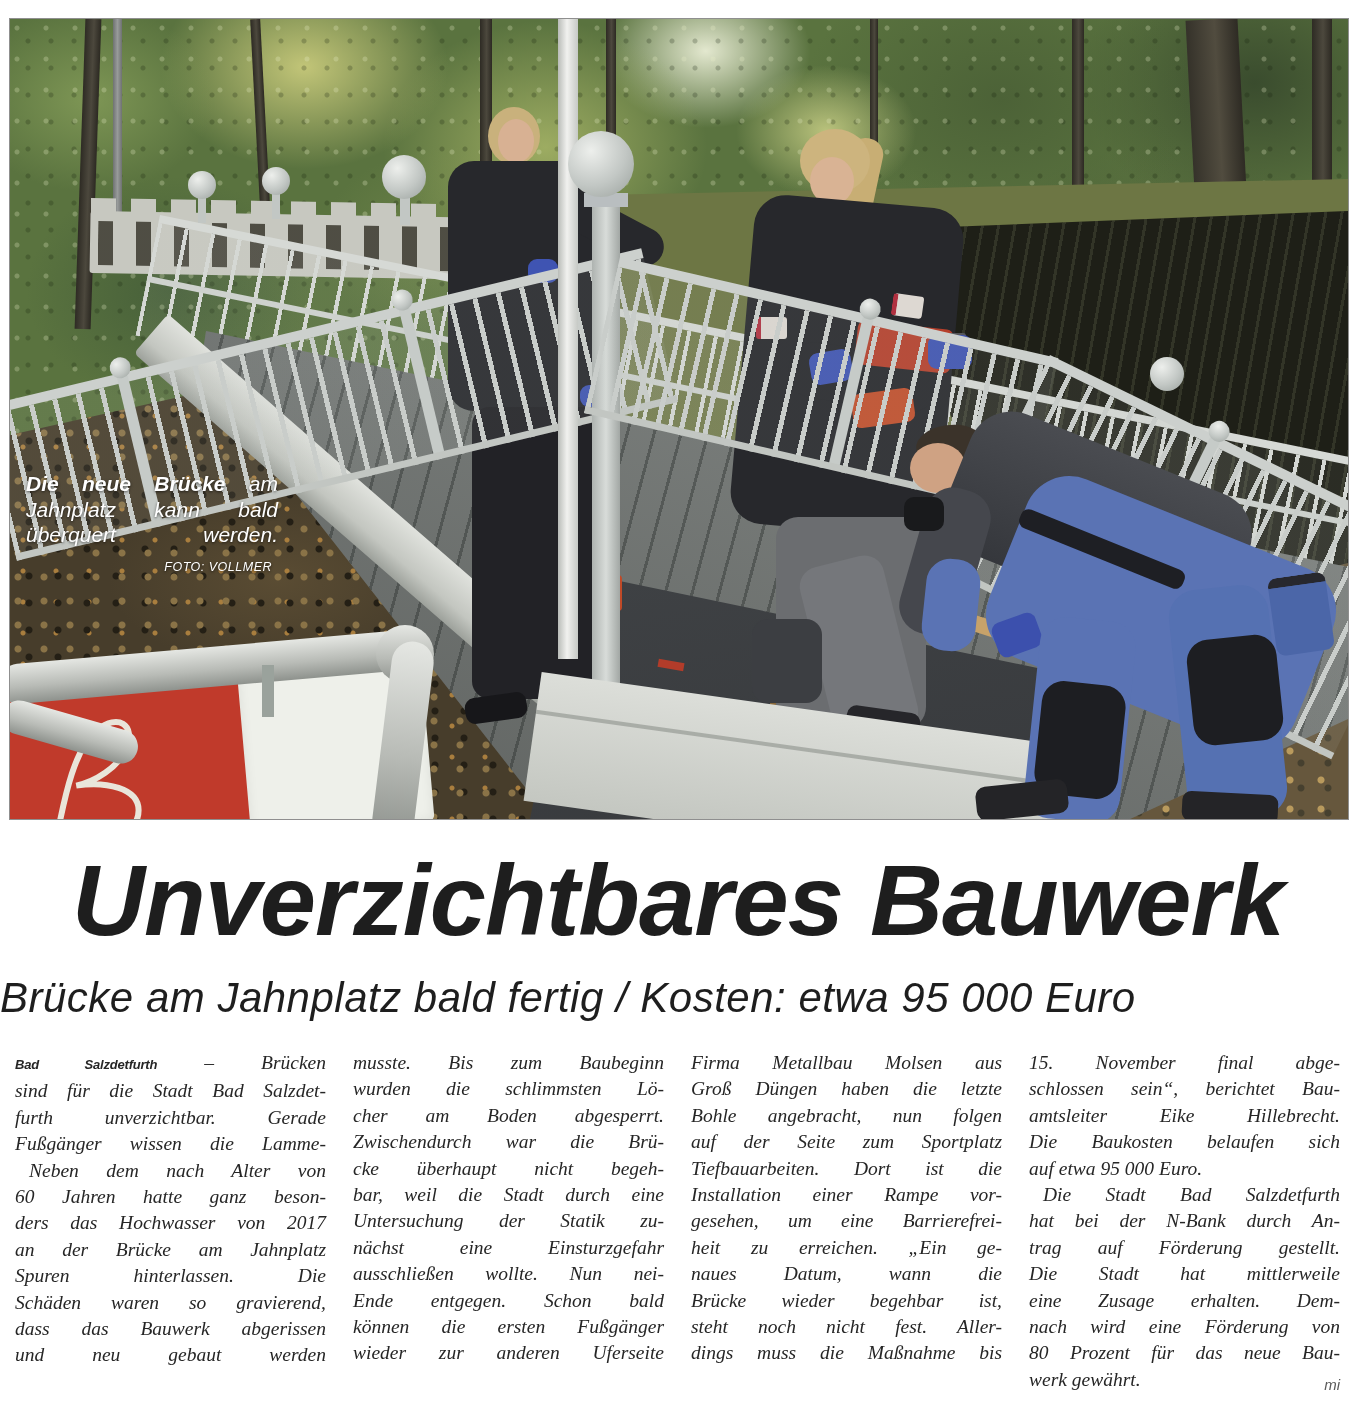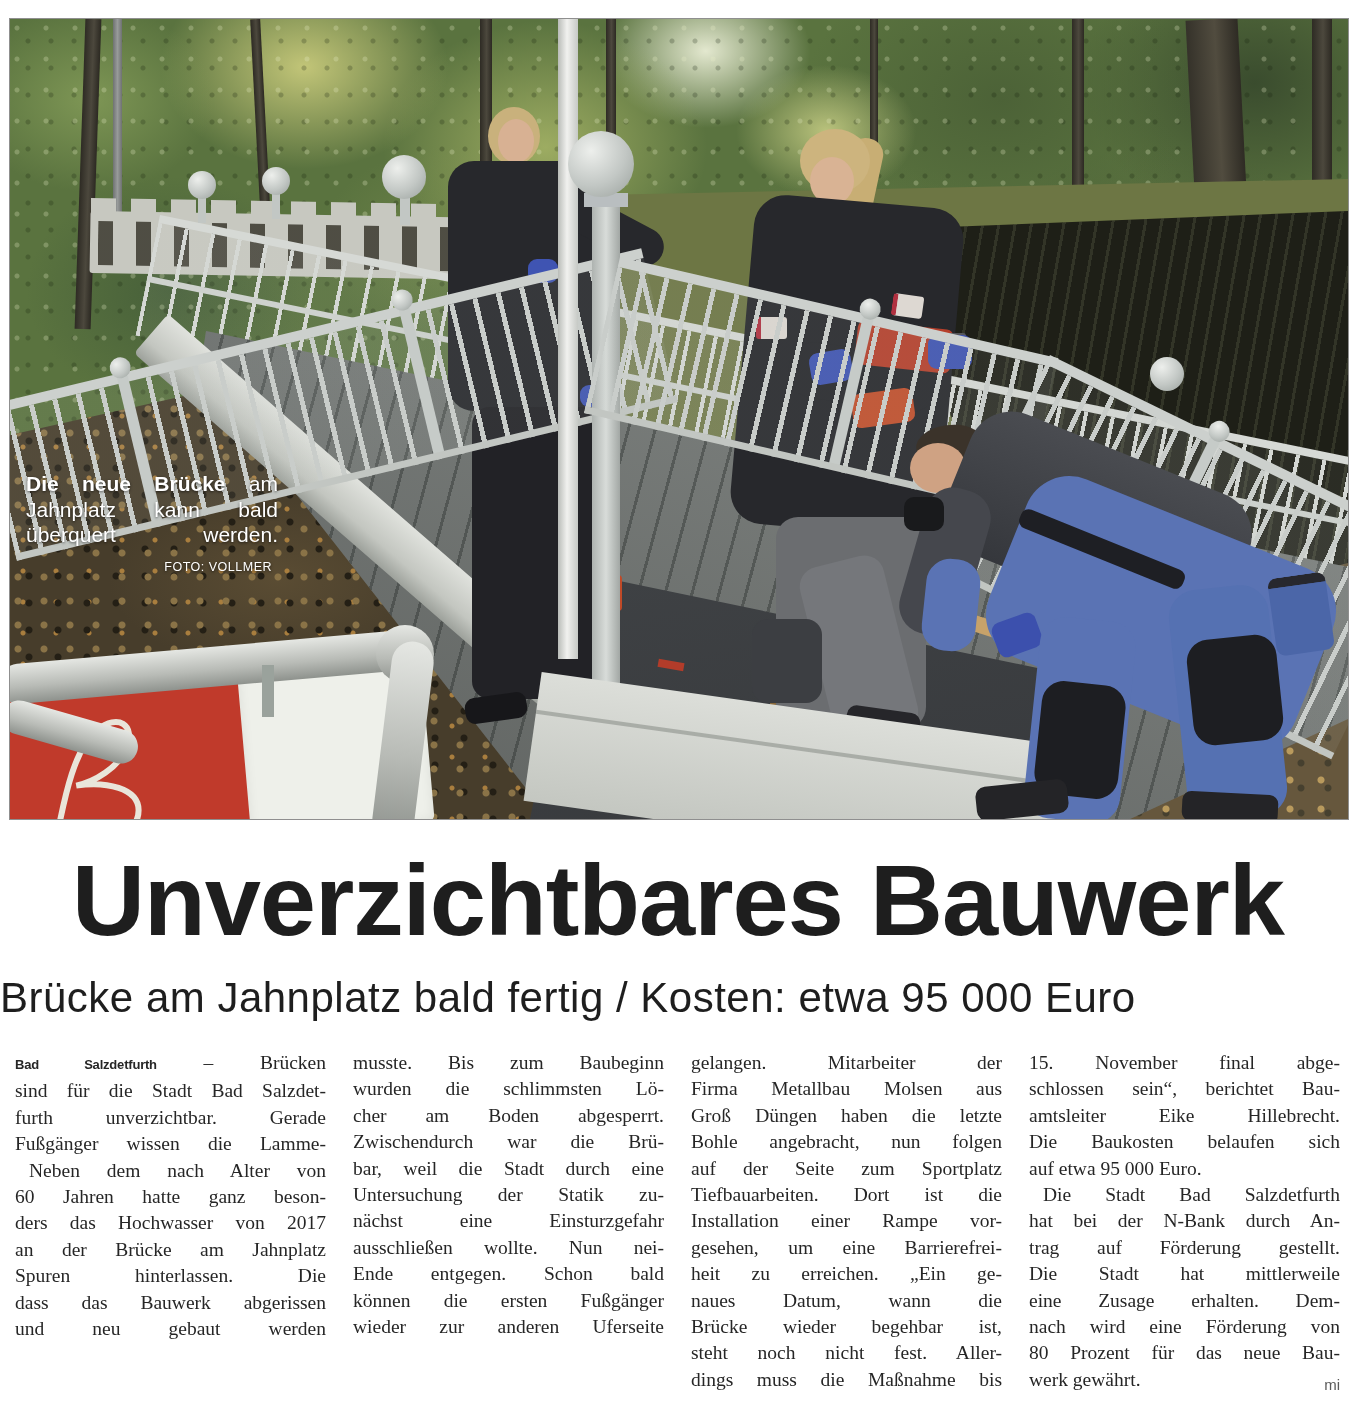--- a/index.html
+++ b/index.html
@@ -1,17 +1,17 @@
 <!DOCTYPE html>
 <html lang="de"><head>
 <meta charset="utf-8">
 <style>
   html,body{margin:0;padding:0;background:#fff;}
   .page{position:relative;width:1356px;height:1410px;background:#fff;overflow:hidden;
-        font-family:"Liberation Serif",serif;color:#222;}
+        font-family:"Liberation Serif",serif;color:#222;font-style:italic;}
   .a{position:absolute;}
 
   
   .photo{left:9px;top:18px;width:1338px;height:800px;border:1px solid #8f8f8f;
          overflow:hidden;background:#5c7440;}
   .foliage{inset:0;background-color:#5a733f;background-image:
     radial-gradient(ellipse 200px 150px at 6% 10%, #7e9655 0%, transparent 62%),
     radial-gradient(ellipse 240px 170px at 22% 6%, #c2c578 0%, transparent 60%),
     radial-gradient(ellipse 270px 210px at 40% 16%, #9dac62 0%, transparent 60%),
     radial-gradient(ellipse 190px 140px at 52% 4%, #e3e8cf 0%, transparent 55%),
@@ -248,38 +248,39 @@
       <div class="col">
         <div class="ln"><b class="lead">Bad Salzdetfurth</b> – Brücken</div>
         <div class="ln">sind für die Stadt Bad Salzdet-</div>
         <div class="ln">furth unverzichtbar. Gerade</div>
         <div class="ln">Fußgänger wissen die Lamme-</div>
         <div class="ln indent">Neben dem nach Alter von</div>
         <div class="ln">60 Jahren hatte ganz beson-</div>
         <div class="ln">ders das Hochwasser von 2017</div>
         <div class="ln">an der Brücke am Jahnplatz</div>
         <div class="ln">Spuren hinterlassen. Die</div>
+        <div class="ln">Schäden waren so gravierend,</div>
         <div class="ln">dass das Bauwerk abgerissen</div>
         <div class="ln">und neu gebaut werden</div>
       </div>
       <div class="col">
         <div class="ln">musste. Bis zum Baubeginn</div>
         <div class="ln">wurden die schlimmsten Lö-</div>
         <div class="ln">cher am Boden abgesperrt.</div>
         <div class="ln">Zwischendurch war die Brü-</div>
+        <div class="ln">cke überhaupt nicht begeh-</div>
         <div class="ln">bar, weil die Stadt durch eine</div>
         <div class="ln">Untersuchung der Statik zu-</div>
         <div class="ln">nächst eine Einsturzgefahr</div>
         <div class="ln">ausschließen wollte. Nun nei-</div>
         <div class="ln">Ende entgegen. Schon bald</div>
         <div class="ln">können die ersten Fußgänger</div>
         <div class="ln">wieder zur anderen Uferseite</div>
       </div>
       <div class="col">
-        <div class="ln">gelangen. Mitarbeiter der</div>
         <div class="ln">Firma Metallbau Molsen aus</div>
         <div class="ln">Groß Düngen haben die letzte</div>
         <div class="ln">Bohle angebracht, nun folgen</div>
         <div class="ln">auf der Seite zum Sportplatz</div>
         <div class="ln">Tiefbauarbeiten. Dort ist die</div>
         <div class="ln">Installation einer Rampe vor-</div>
         <div class="ln">gesehen, um eine Barrierefrei-</div>
         <div class="ln">heit zu erreichen. „Ein ge-</div>
         <div class="ln">naues Datum, wann die</div>
         <div class="ln">Brücke wieder begehbar ist,</div>

